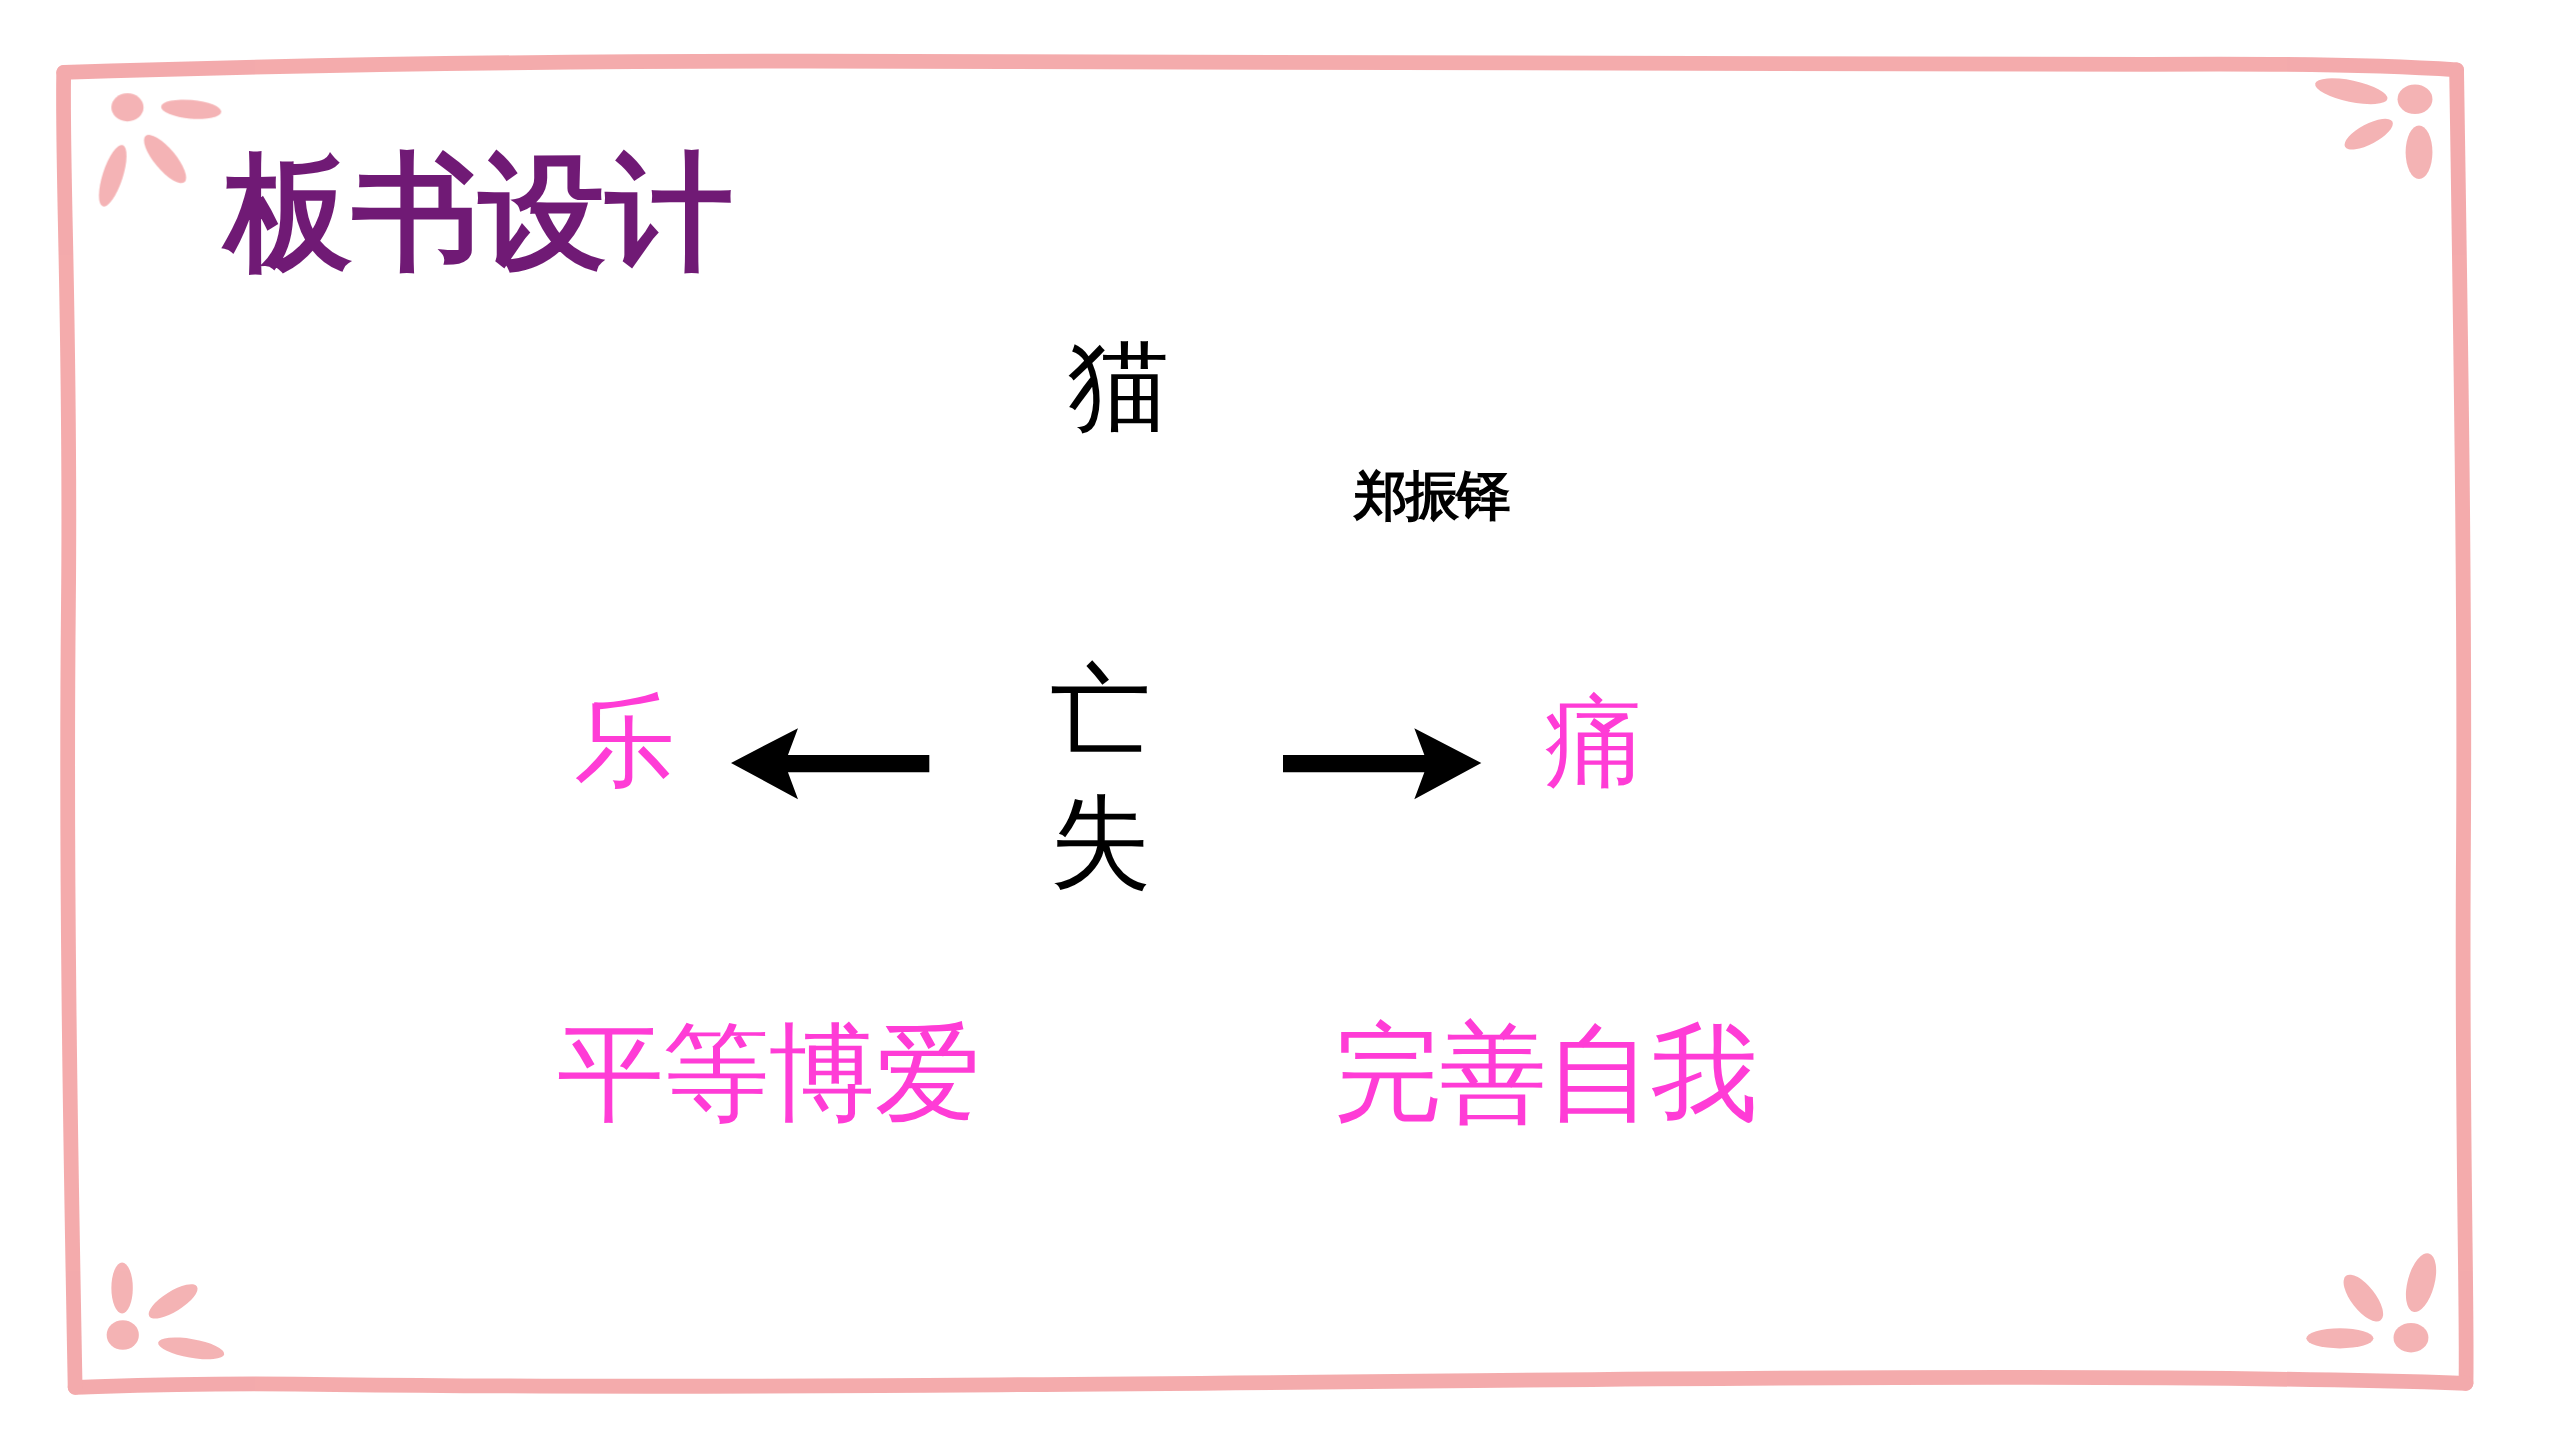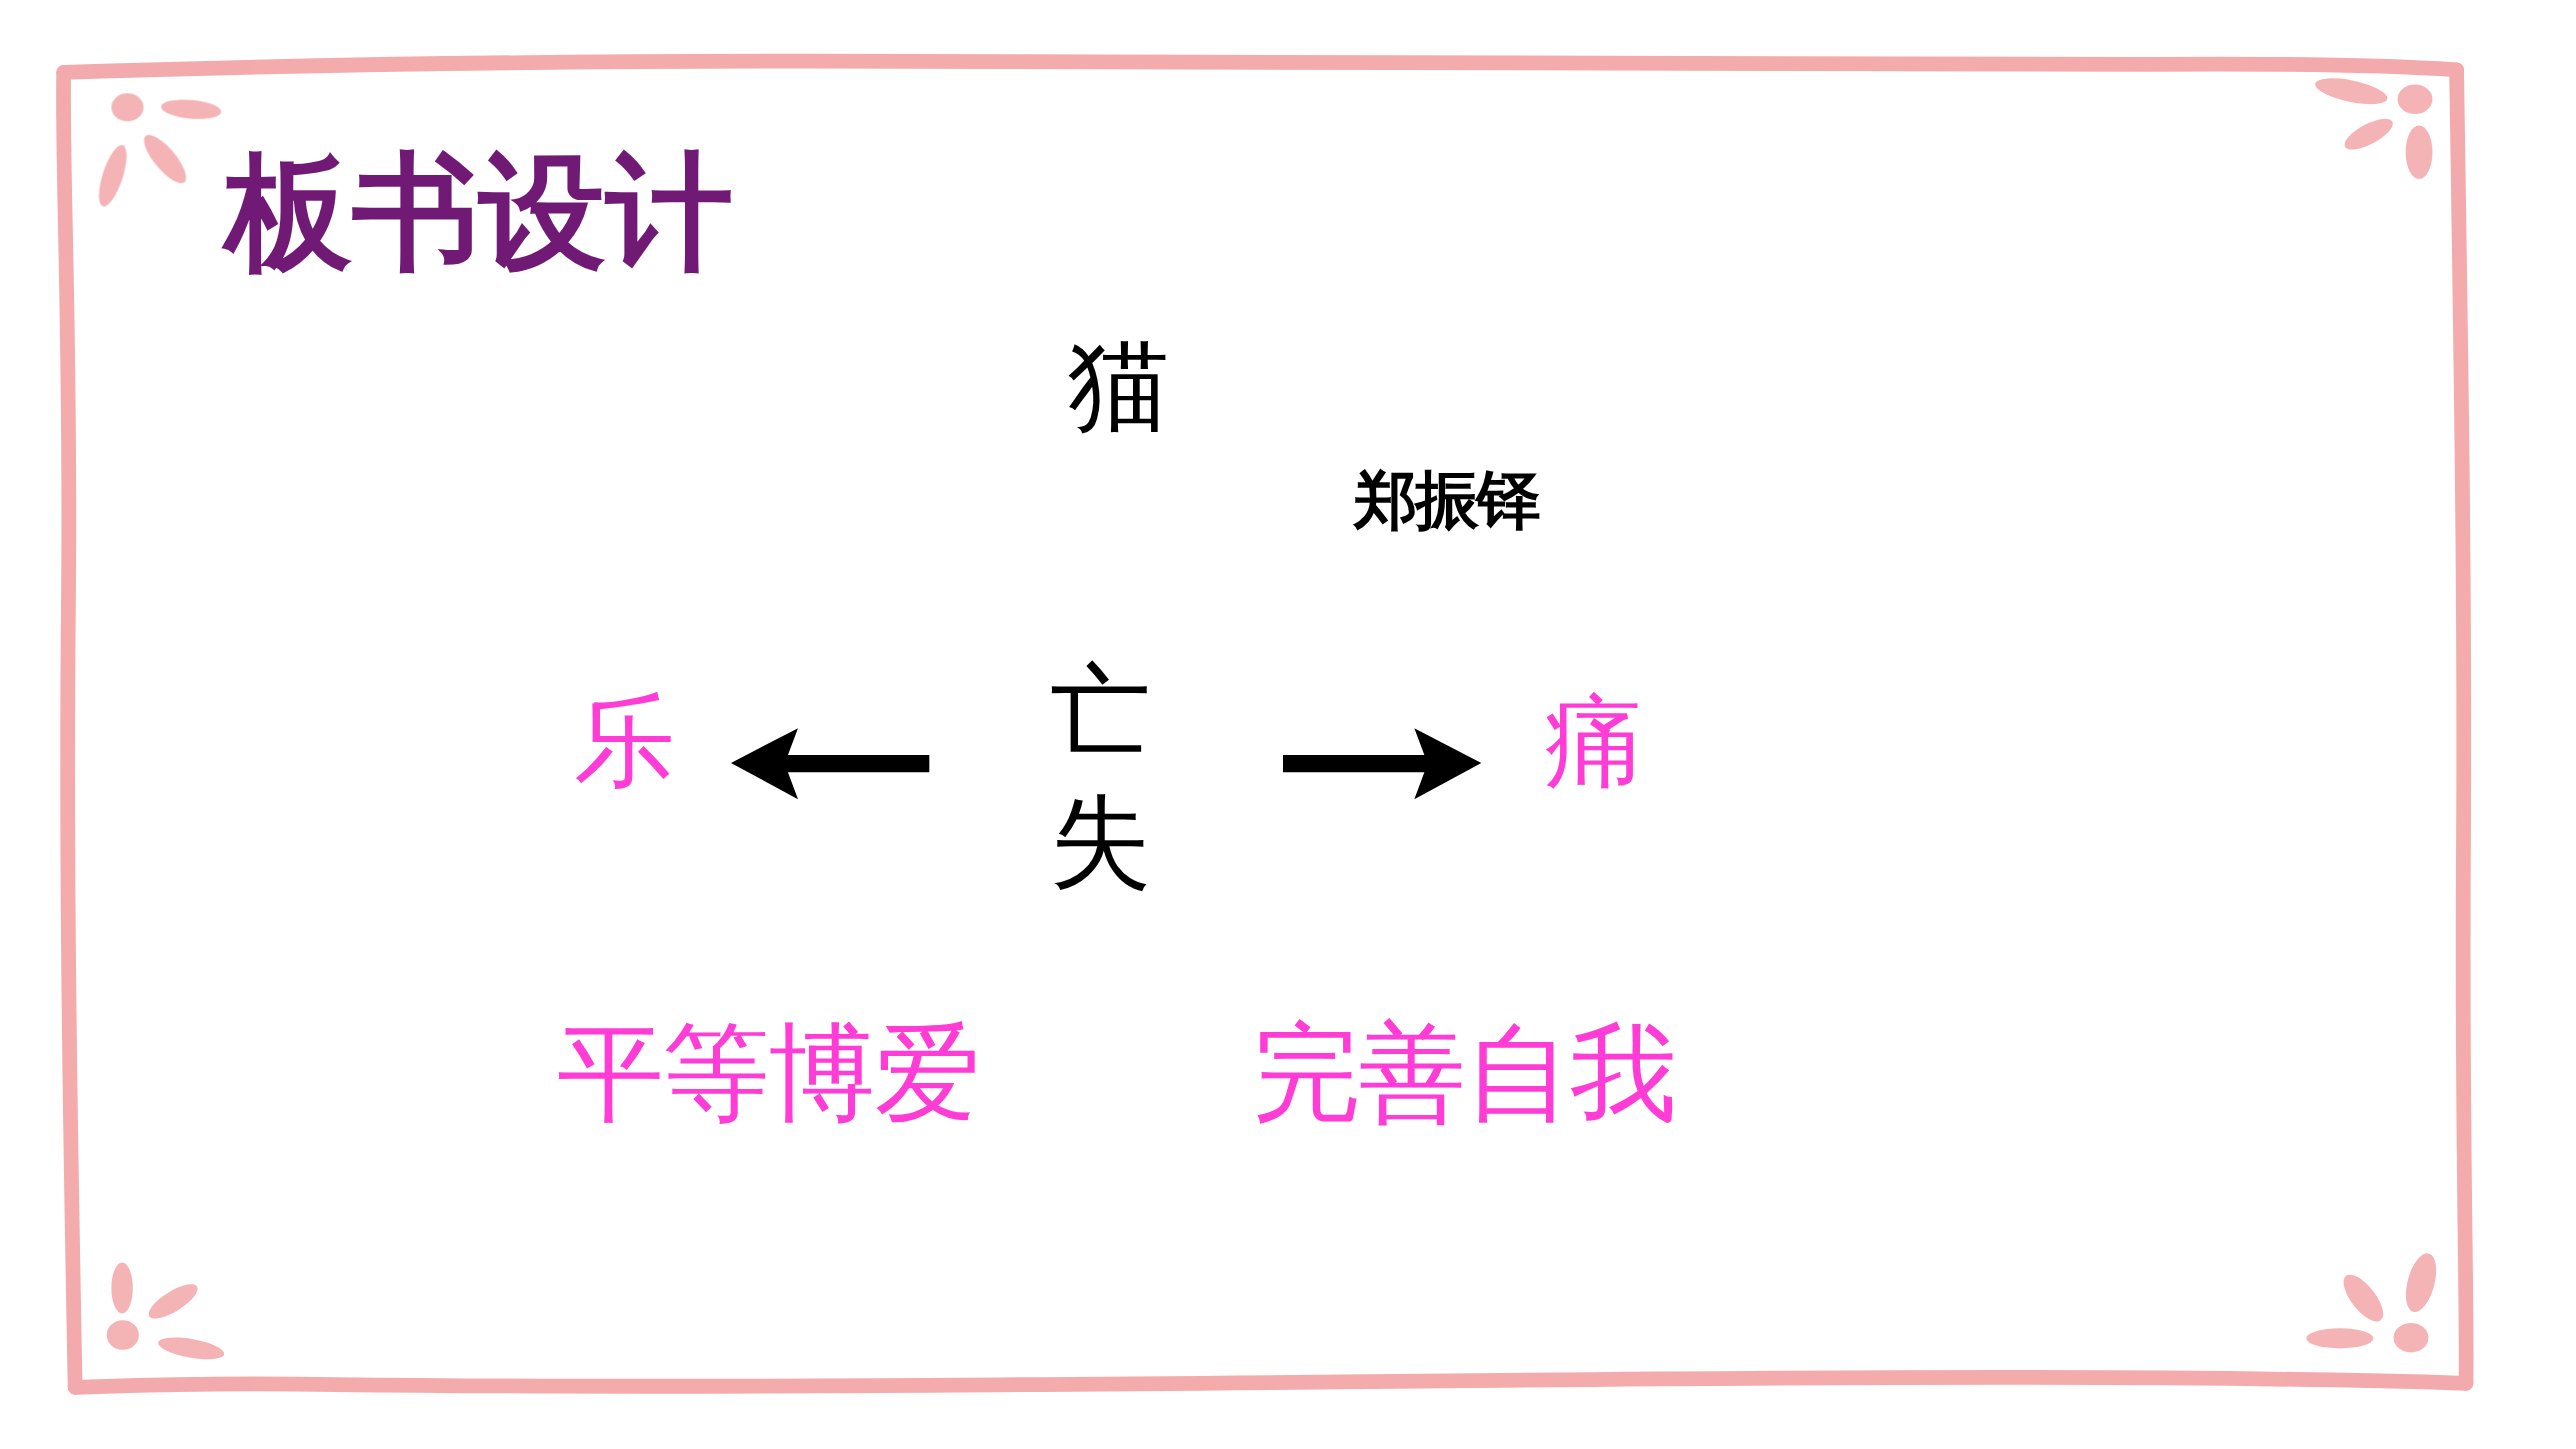--- a/index.html
+++ b/index.html
@@ -3,27 +3,27 @@
 <meta charset="utf-8">
 <style>
   html, body { margin:0; padding:0; background:#ffffff; }
   body { width:2576px; height:1449px; position:relative; overflow:hidden;
          font-family:"DejaVu Serif","Liberation Serif",serif; }
   .frame-svg { position:absolute; left:0; top:0; width:2576px; height:1449px; }
   .txt { position:absolute; white-space:nowrap; line-height:1; }
   .title { left:225px; top:149px; font-family:"DejaVu Sans","Liberation Sans",sans-serif;
            font-weight:bold; font-size:127px; letter-spacing:0px; }
   .cat { left:1068px; top:335px; font-size:101px; }
-  .author { left:1354px; top:468px; font-size:64px; font-weight:bold; letter-spacing:-2.7px; }
+  .author { left:1354px; top:468px; font-size:54px; font-weight:bold; letter-spacing:-2.7px; }
   .le { left:574px; top:691px; font-size:101px; }
   .tong { left:1544px; top:691px; font-size:101px; }
   .wang { left:1050px; top:661px; font-size:101px; }
   .shi { left:1050px; top:792px; font-size:101px; }
   .left-phrase { left:557px; top:1020px; font-size:107px; letter-spacing:-1.3px; }
-  .right-phrase { left:1253px; top:1020px; font-size:107px; letter-spacing:-1.3px; }
+  .right-phrase { left:1334px; top:1020px; font-size:107px; letter-spacing:-1.3px; }
   .arrow { position:absolute; }
 </style>
 </head>
 <body>
 
 <svg class="frame-svg" viewBox="0 0 3840 2160" xmlns="http://www.w3.org/2000/svg">
   <g fill="none" stroke="#F3A6A8" stroke-width="22" stroke-linecap="round" stroke-linejoin="round" opacity="0.95">
     <path d="M 95 108 C 400 98, 900 88, 1500 92 C 2100 96, 2700 100, 3200 96 C 3450 94, 3600 100, 3662 104"></path>
     <path d="M 3662 104 C 3668 500, 3675 900, 3672 1300 C 3670 1700, 3678 1950, 3676 2062"></path>
     <path d="M 3676 2062 C 3300 2050, 2800 2052, 2200 2058 C 1600 2064, 1000 2070, 500 2064 C 300 2060, 180 2066, 112 2068"></path>

